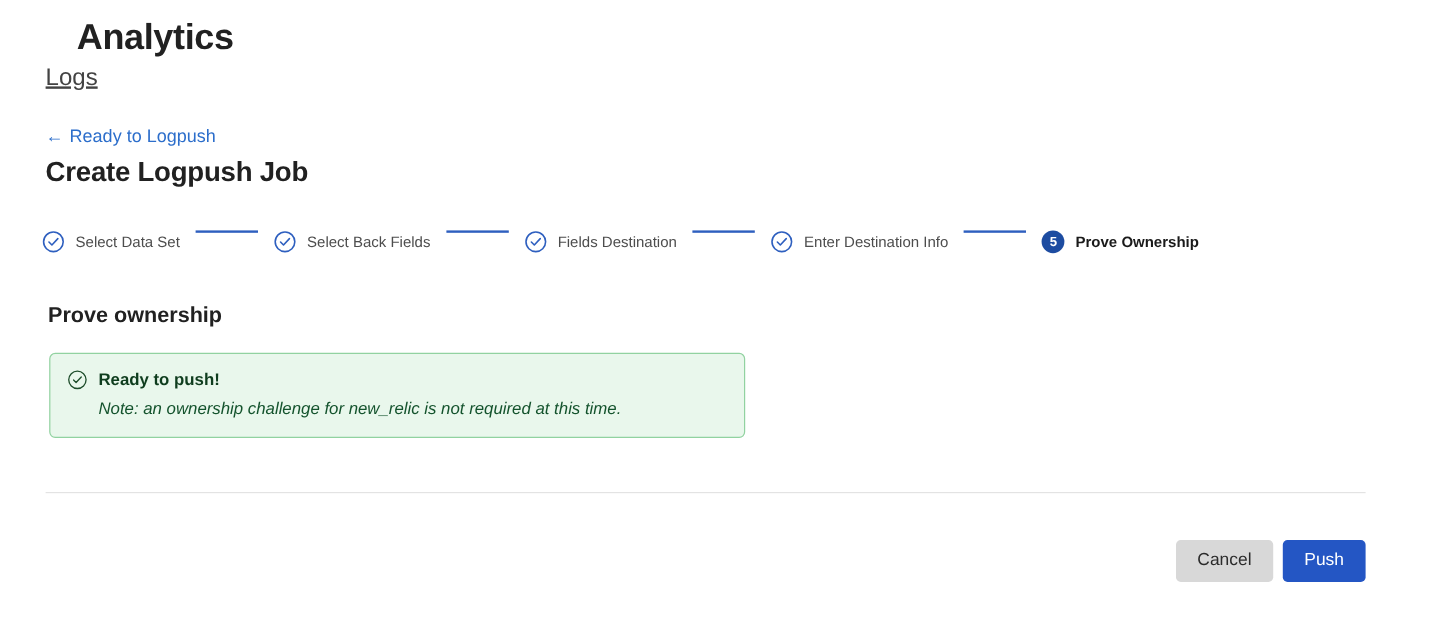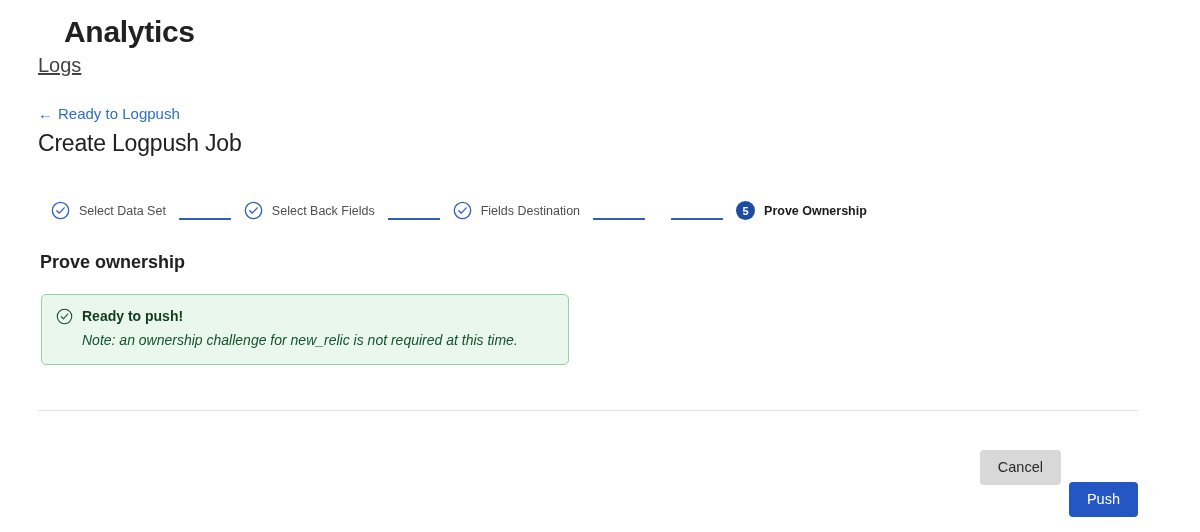--- a/index.html
+++ b/index.html
@@ -63,35 +63,35 @@
   .back-link .arrow {
     font-size: 15px;
     line-height: 20px;
   }
 
   .page-title {
     position: absolute;
     left: 38px;
     top: 128px;
     font-size: 23px;
-    font-weight: normal;
+    font-weight: bold;
     color: #212121;
     letter-spacing: -0.2px;
     line-height: 30px;
   }
 
   
   .stepper {
     position: absolute;
-    left: 51px;
+    left: 35px;
     top: 192px;
     width: 1070px;
     height: 28px;
     display: flex;
-    align-items: flex-end;
+    align-items: flex-start;
   }
   .step {
     display: flex;
     align-items: center;
     gap: 9px;
     flex: 0 0 auto;
   }
   .step-circle {
     width: 19px;
     height: 19px;
@@ -138,21 +138,21 @@
     font-weight: bold;
     color: #212121;
     line-height: 24px;
   }
 
   
   .alert {
     position: absolute;
     left: 41px;
     top: 294px;
-    width: 528px;
+    width: 580px;
     padding: 12px 14px 14px 14px;
     box-sizing: border-box;
     background: #e9f7ec;
     border: 1px solid #91d2a0;
     border-radius: 5px;
   }
   .alert-head {
     display: flex;
     align-items: center;
     gap: 9px;
@@ -207,21 +207,20 @@
     cursor: pointer;
     line-height: 35px;
   }
   .btn-cancel {
     background: #d8d8d8;
     color: #2b2b2b;
   }
   .btn-push {
     background: #2456c4;
     color: #ffffff;
-    margin-top: 32px;
   }
 </style>
 </head>
 <body>
 
 <div class="page">
 
   <div class="app-title">Analytics</div>
   <div class="app-subtitle">Logs</div>
 
@@ -257,20 +256,27 @@
     <div class="step">
       <svg class="step-circle" viewBox="0 0 20 20">
         <circle cx="10" cy="10" r="8.6" fill="none" stroke="#2e5fbf" stroke-width="1.4"></circle>
         <path d="M6.1 10.2 L8.7 12.8 L13.9 7.2" fill="none" stroke="#2e5fbf" stroke-width="1.4" stroke-linecap="round" stroke-linejoin="round"></path>
       </svg>
       <span class="step-label">Fields Destination</span>
     </div>
 
     <div class="connector"></div>
 
+    <div class="step">
+      <svg class="step-circle" viewBox="0 0 20 20">
+        <circle cx="10" cy="10" r="8.6" fill="none" stroke="#2e5fbf" stroke-width="1.4"></circle>
+        <path d="M6.1 10.2 L8.7 12.8 L13.9 7.2" fill="none" stroke="#2e5fbf" stroke-width="1.4" stroke-linecap="round" stroke-linejoin="round"></path>
+      </svg>
+      <span class="step-label">Enter Destination Info</span>
+    </div>
 
     <div class="connector"></div>
 
     <div class="step active">
       <span class="step-num">5</span>
       <span class="step-label">Prove Ownership</span>
     </div>
 
   </div>
 

